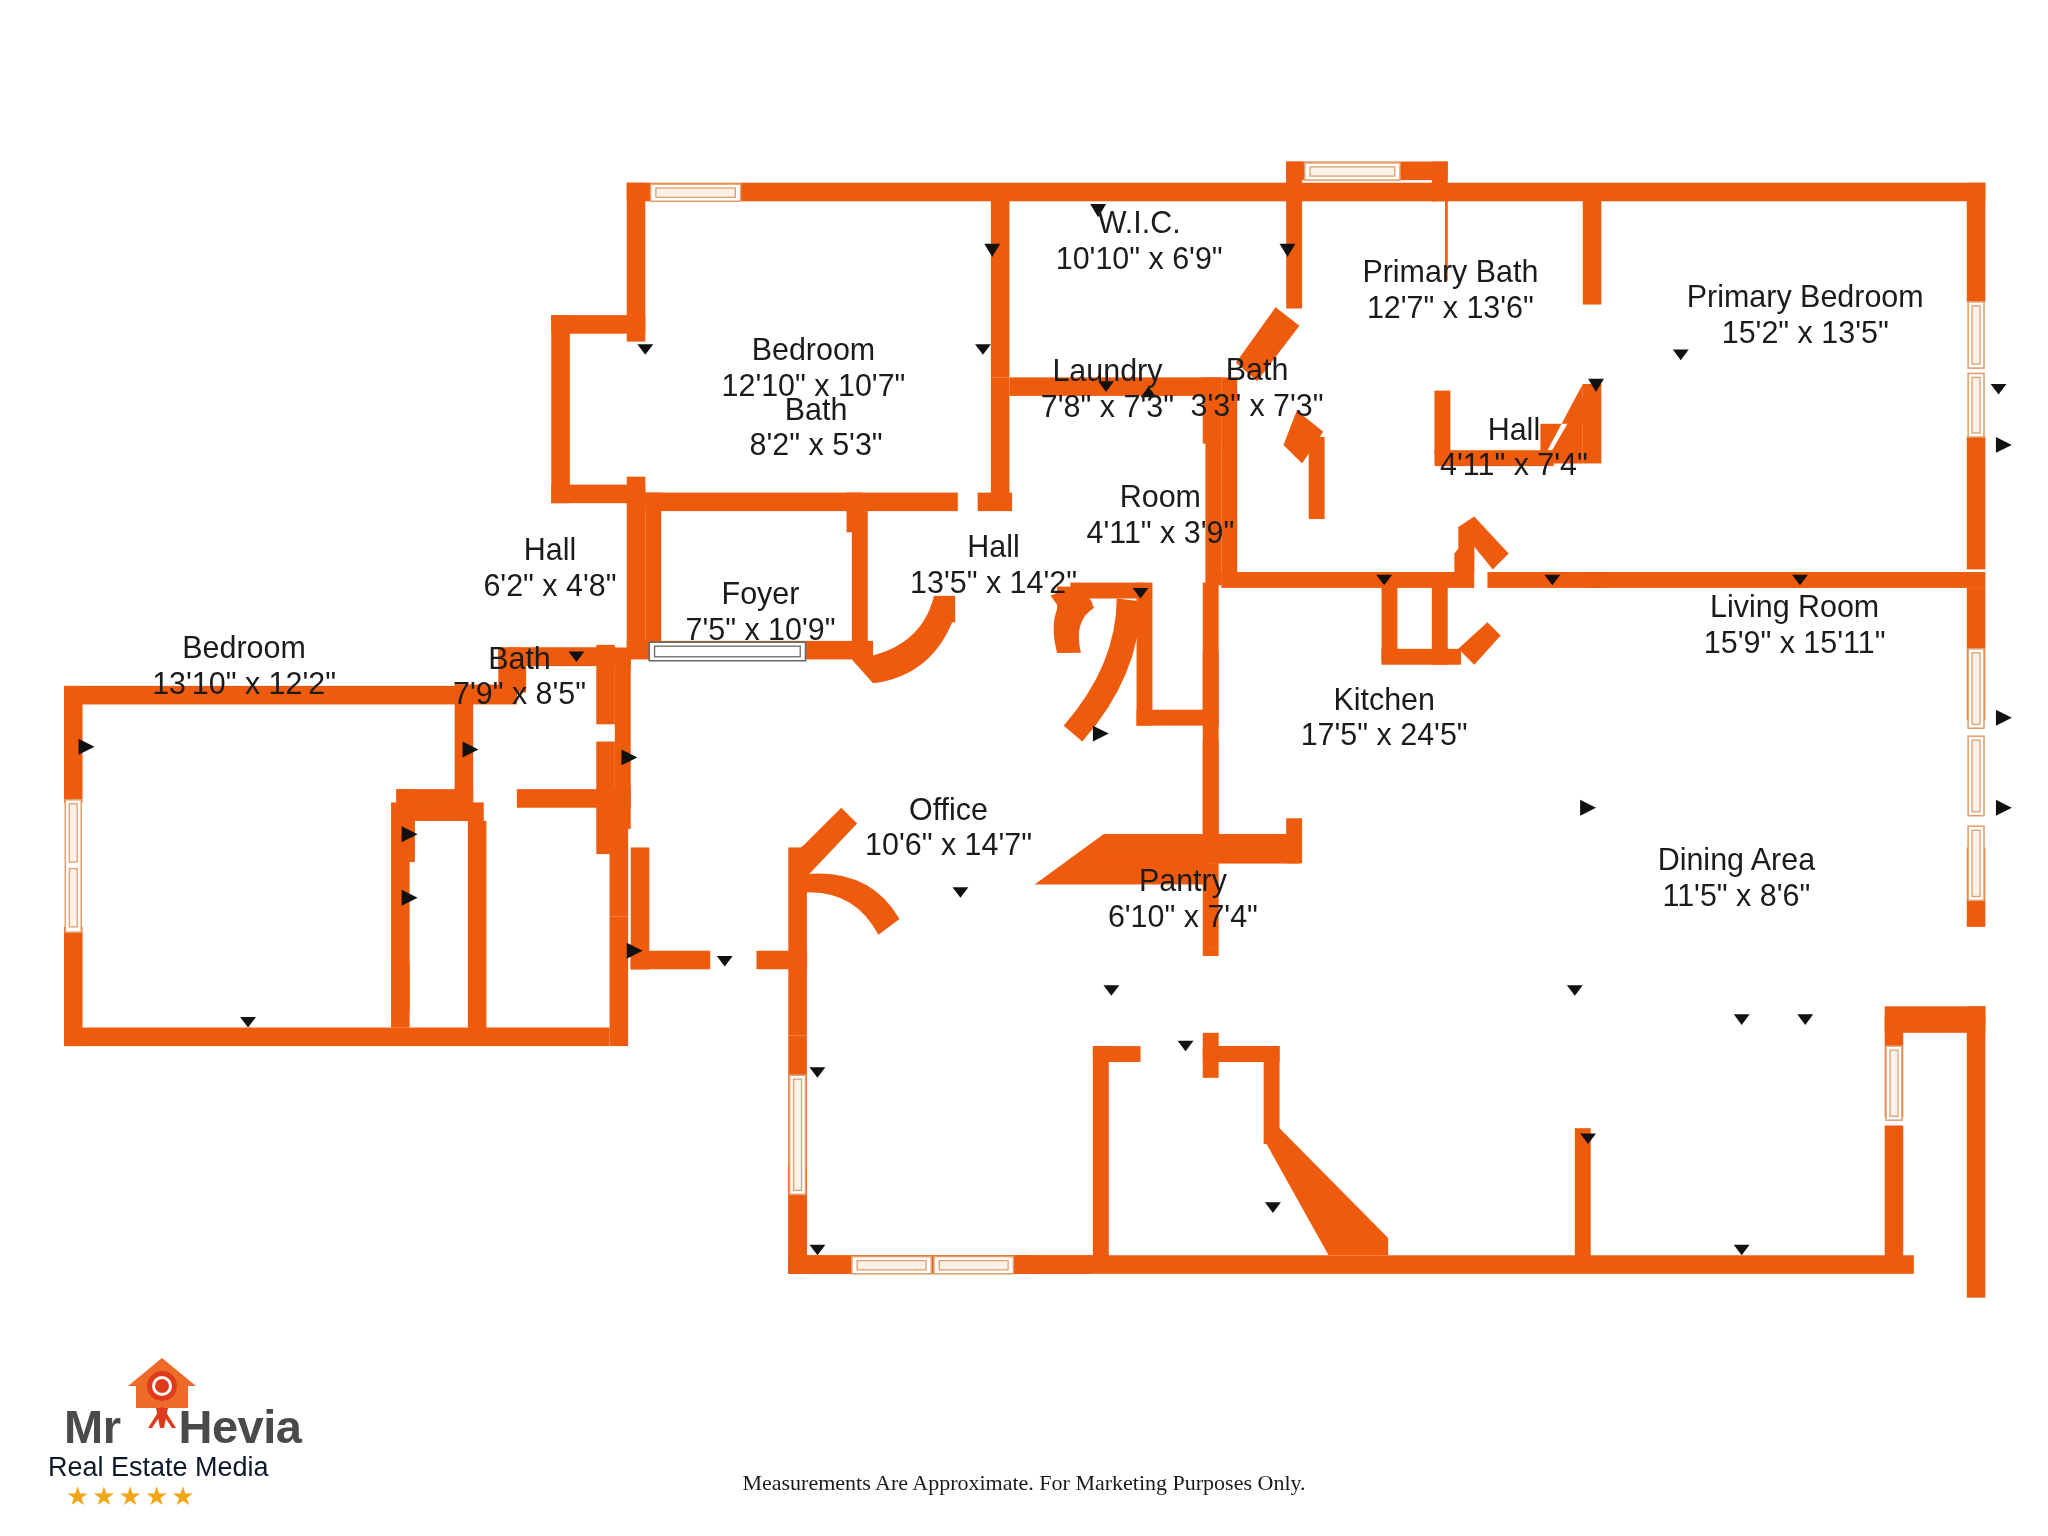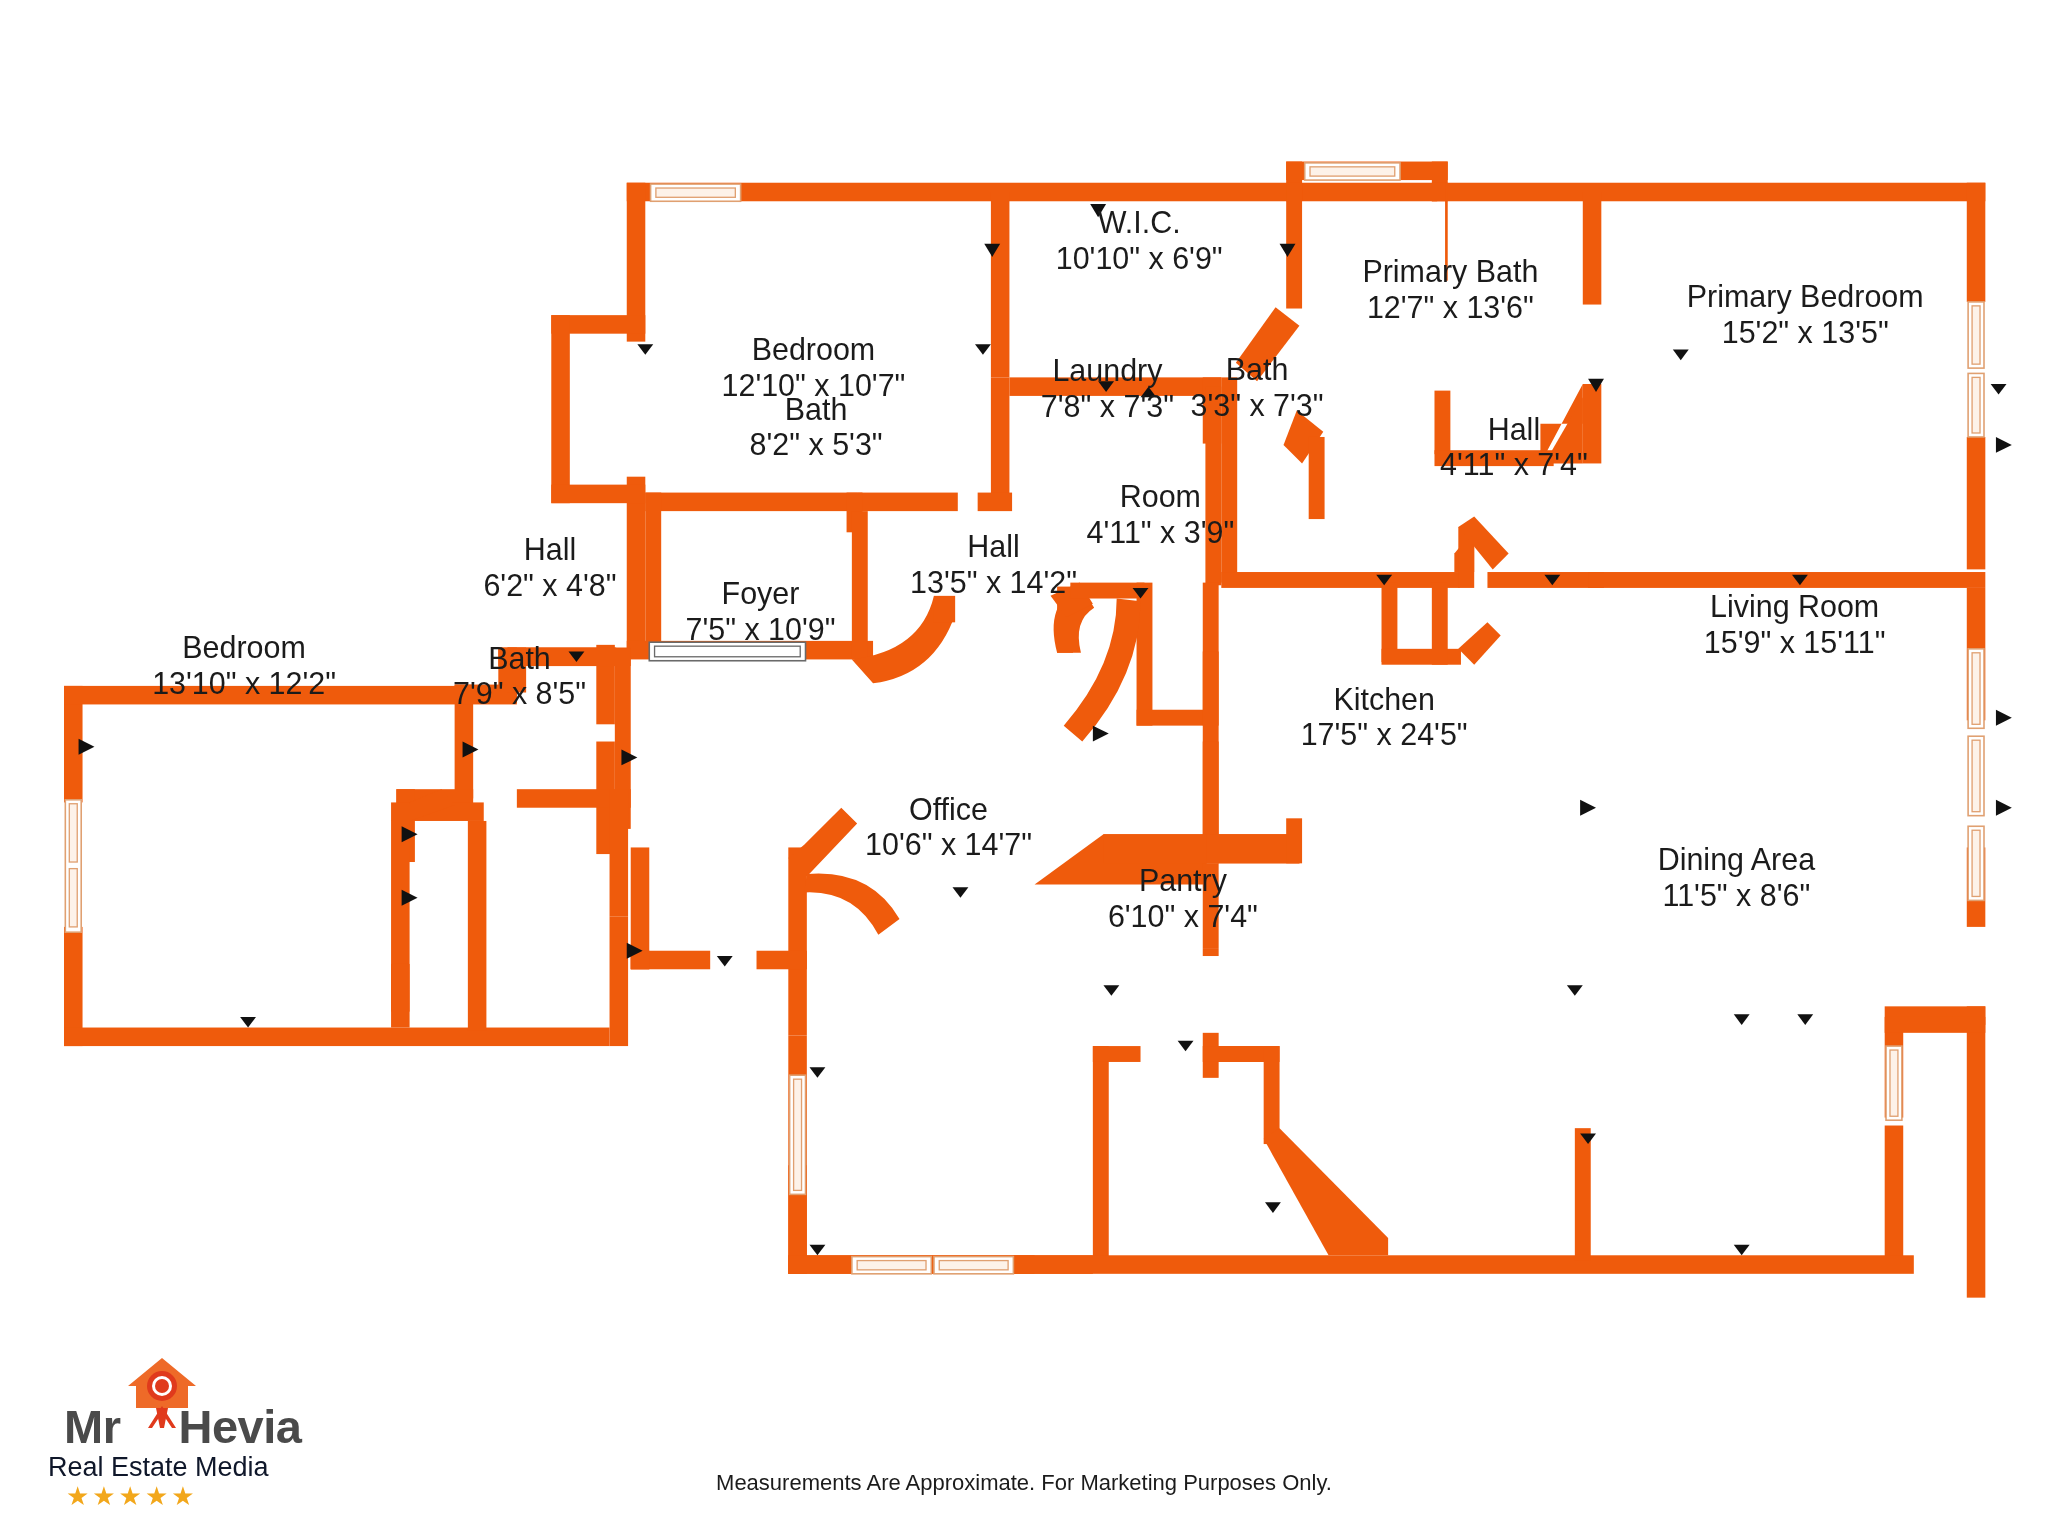--- a/index.html
+++ b/index.html
@@ -85,21 +85,21 @@
     height: 74px;
   }
   #footer-note {
     position: absolute;
     left: 0;
     top: 1470px;
     width: 2048px;
     text-align: center;
     font-size: 22px;
     color: #1b1b1b;
-    font-family: Liberation Sans, sans-serif;
+    font-family: Liberation Serif, serif;
   }
 </style>
 </head>
 <body>
 
 <div id="floorplan-stage">
   <svg id="plan-svg" viewBox="0 0 1540 1160" preserveAspectRatio="xMidYMid meet">
 
     <g id="walls" fill="#ef5b0c">
 

